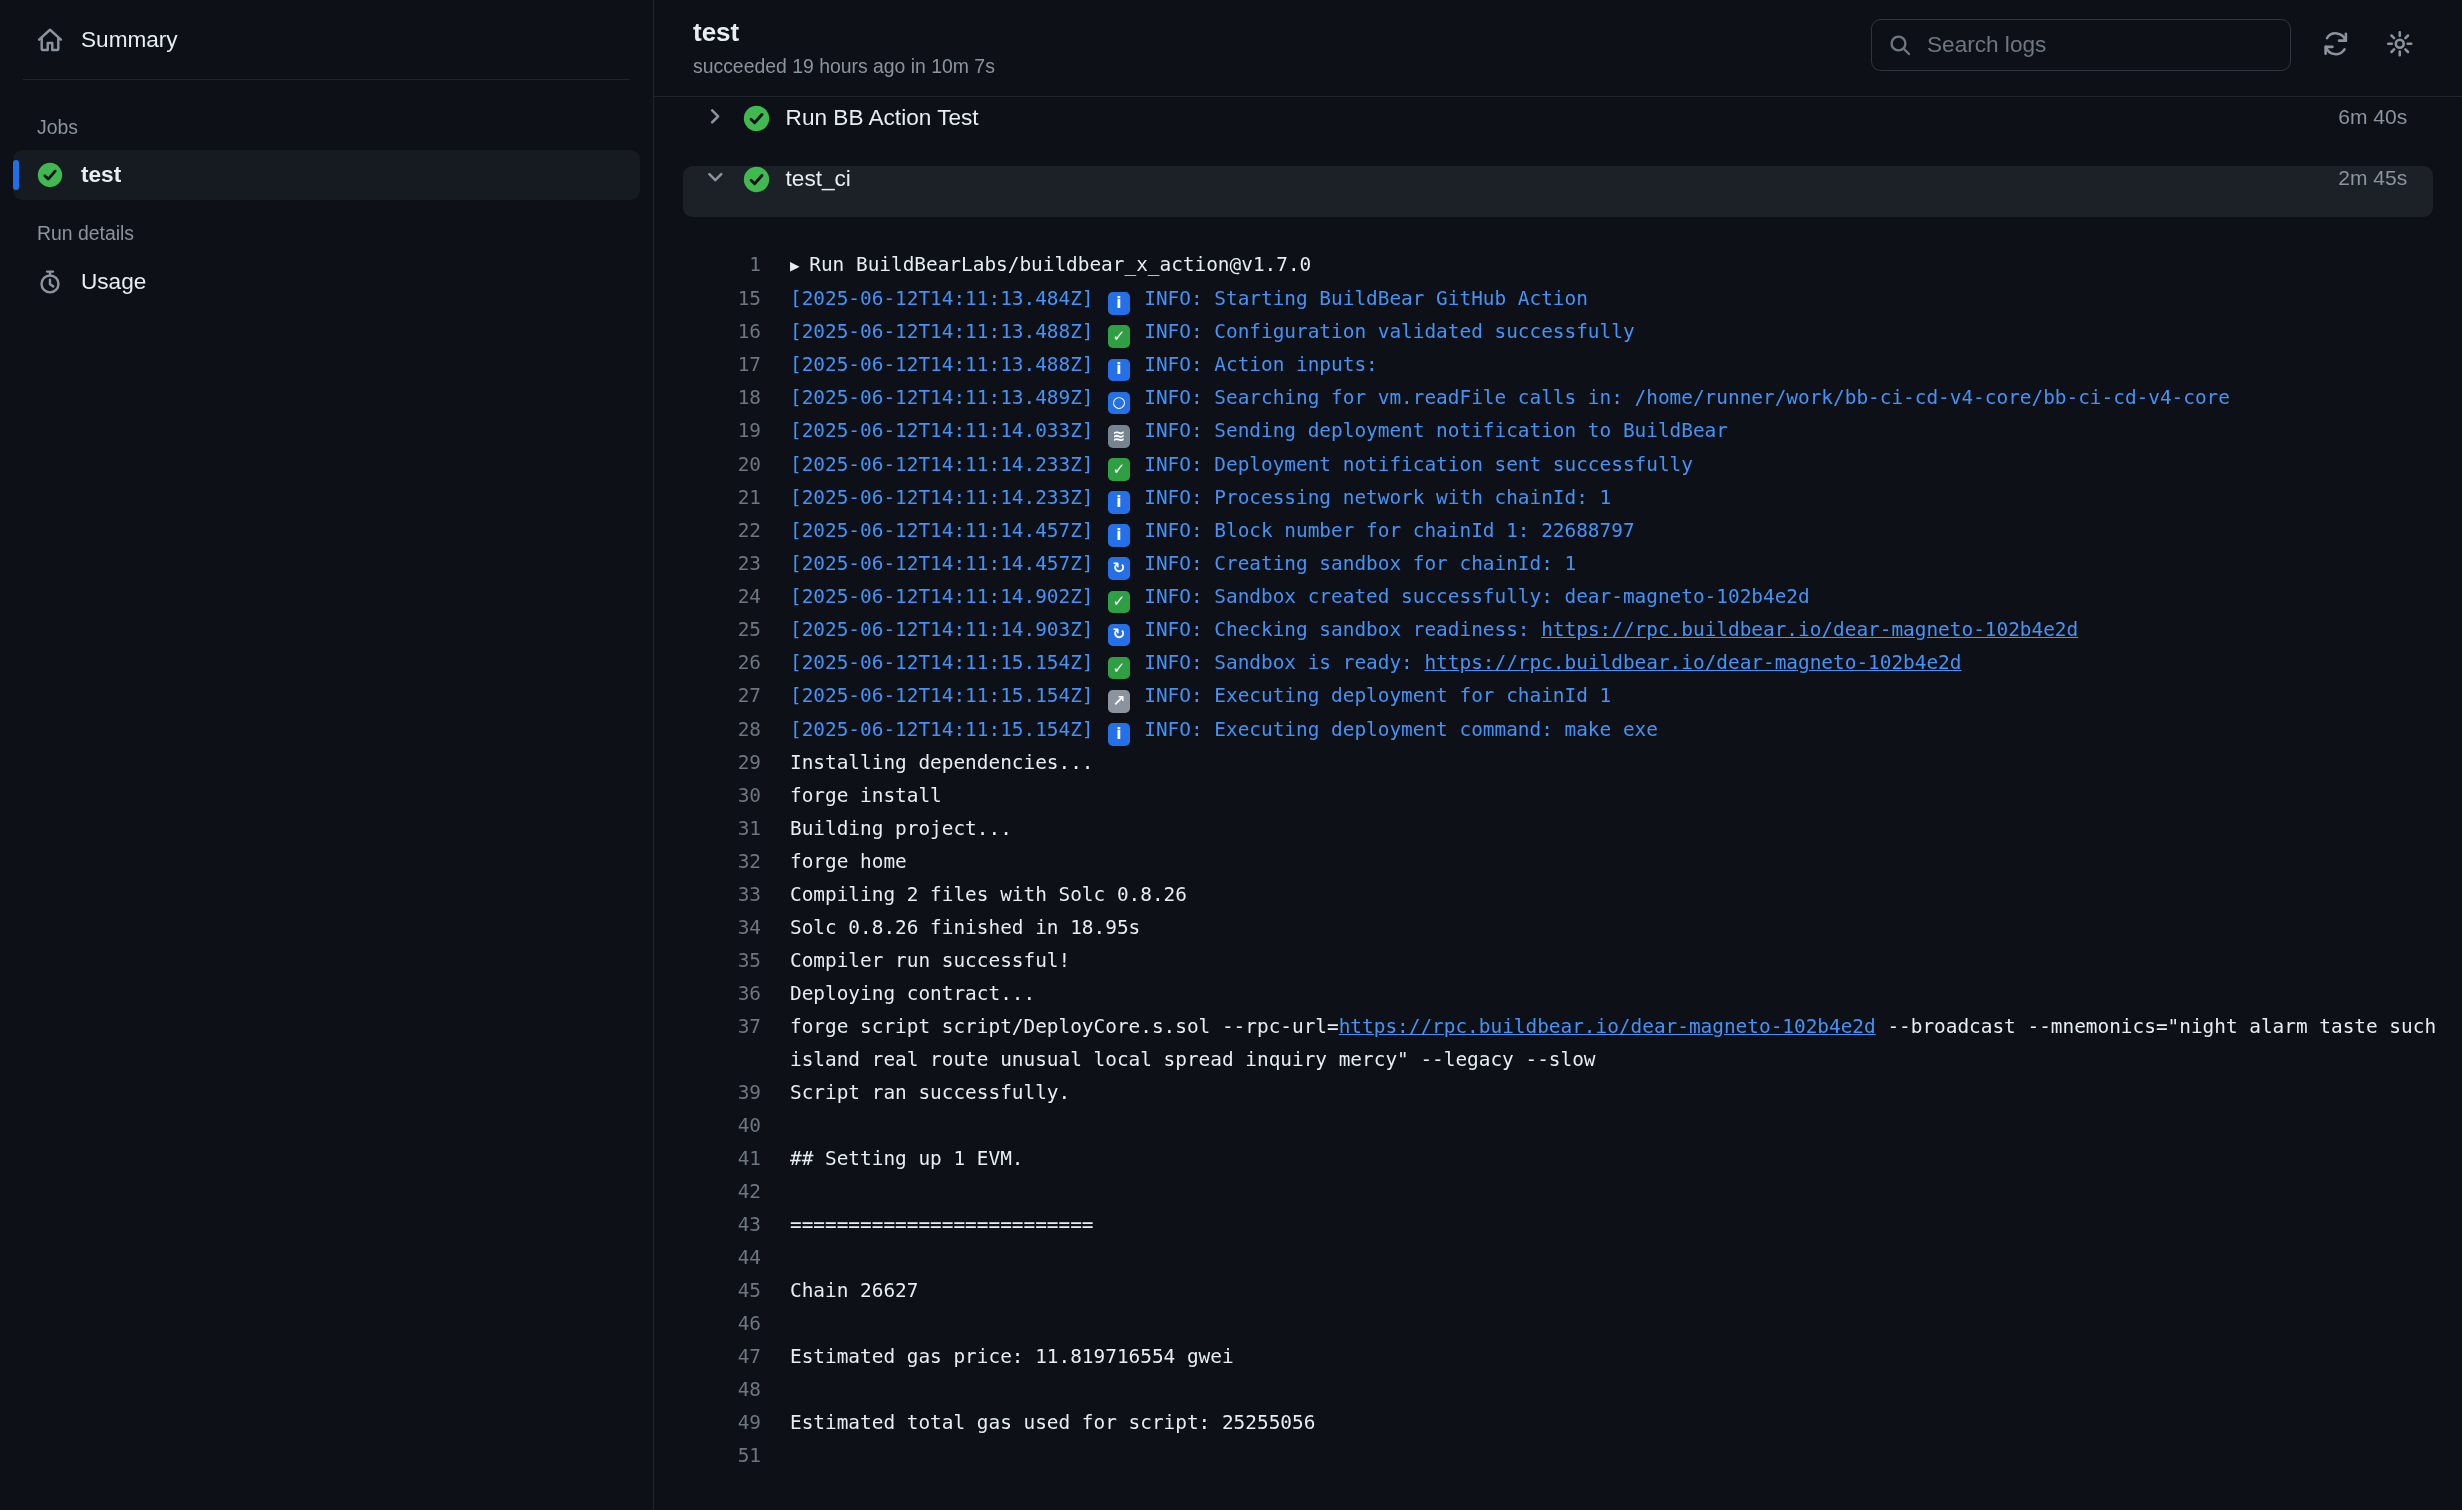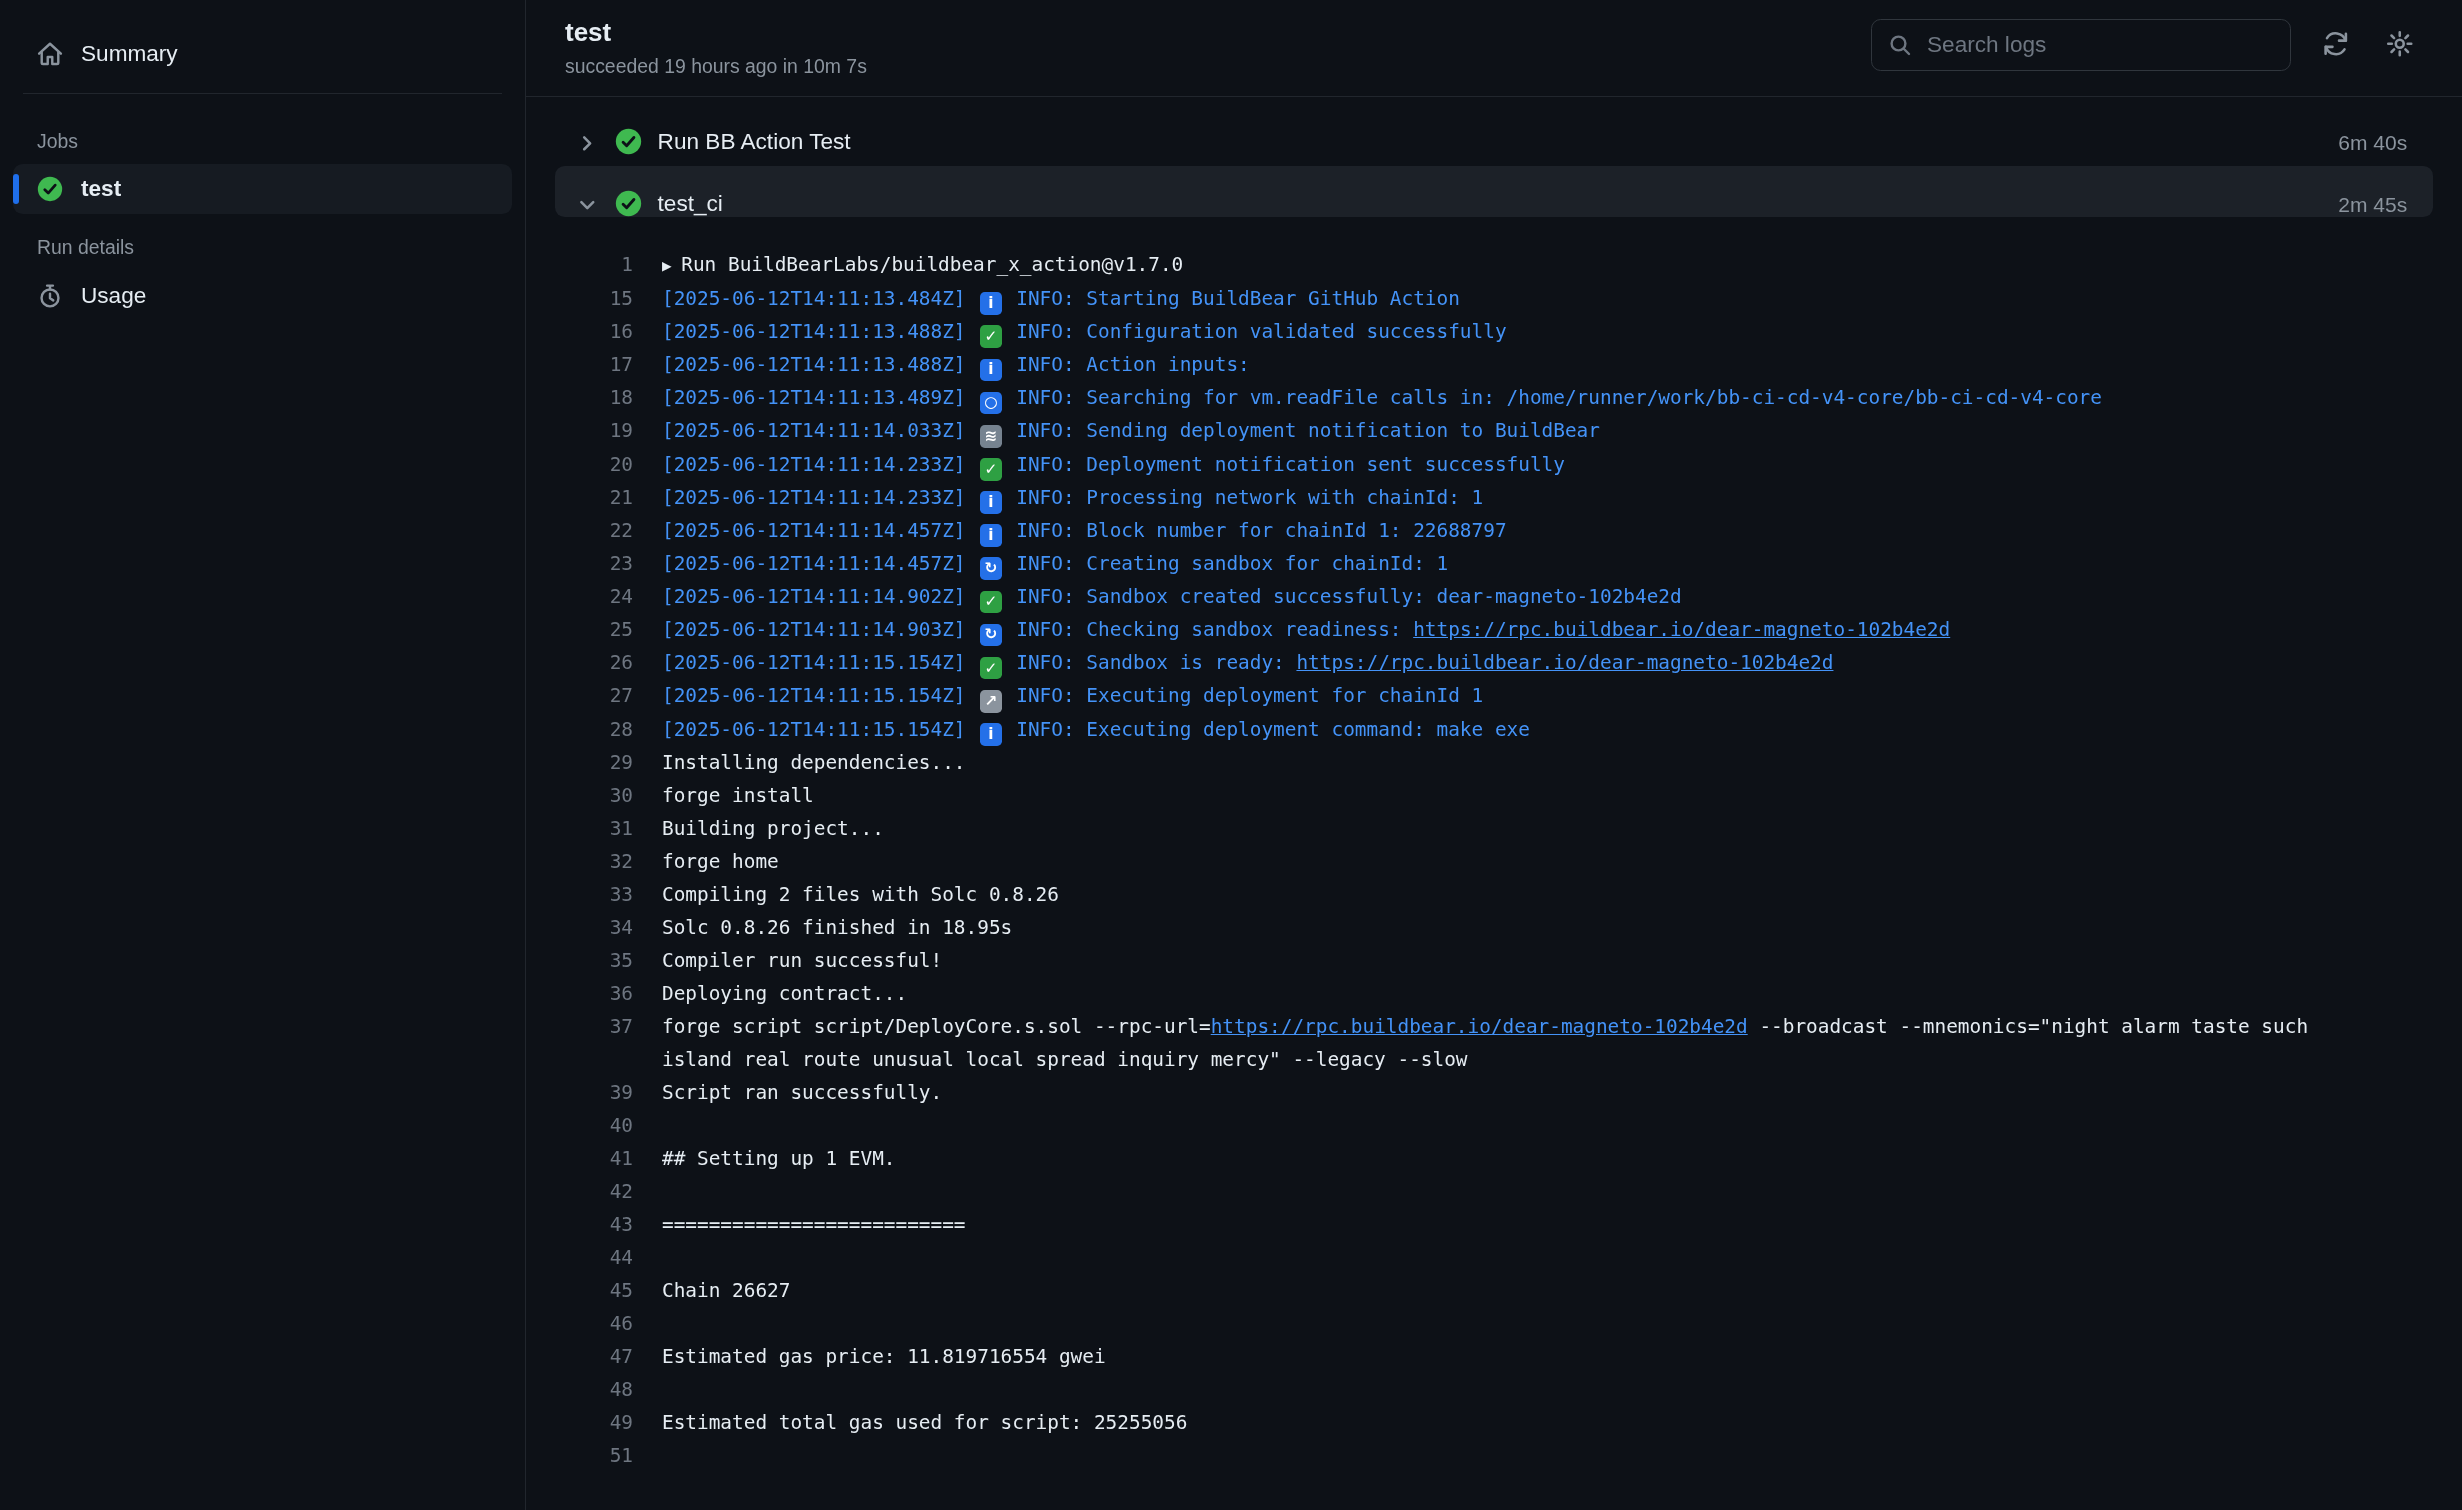--- a/index.html
+++ b/index.html
@@ -10,21 +10,21 @@
   *{box-sizing:border-box}
   html,body{margin:0;padding:0}
   body{
     width:2462px;height:1511px;overflow:hidden;
     background:var(--c-bg);color:var(--c-text);
     font-family:"Liberation Sans","DejaVu Sans",sans-serif;
   }
   .app{display:flex;width:100%;height:100%}
 
   
-  .sidebar{width:526px;flex:none;padding-top:27px;border-right:1.6px solid var(--c-divider)}
+  .sidebar{width:654px;flex:none;padding-top:13px;border-right:1.6px solid var(--c-divider)}
   .side-item{
     position:relative;display:flex;align-items:center;gap:18px;height:50px;
     margin:1.6px 13px;padding:0 24px;border-radius:9.7px;font-size:22.6px;color:var(--c-text);cursor:pointer;
   }
   .side-item .icon{display:flex;color:var(--c-muted)}
   .side-item .icon svg{width:26px;height:26px;display:block}
   .side-item.selected{background:var(--c-bg_raised);font-weight:600}
   .side-item.selected::before{
     content:"";position:absolute;left:0;top:9.7px;bottom:9.7px;width:5.7px;border-radius:4.8px;background:var(--c-accent);
   }
@@ -51,21 +51,21 @@
     flex:1;min-width:0;background:transparent;border:none;outline:none;
     color:var(--c-text);font-size:22.6px;font-family:inherit;
   }
   .search-box input::placeholder{color:var(--c-line_number)}
   .icon-btn{background:none;border:none;padding:6.5px;color:var(--c-muted);cursor:pointer;display:flex}
   .icon-btn svg{width:27.5px;height:27.5px}
 
   
   .steps{margin:8px 29px 0 29px}
   .step-row{
-    display:flex;align-items:flex-end;gap:16px;height:50px;padding:0 21px;
+    display:flex;align-items:flex-start;gap:16px;height:50px;padding:0 21px;
     border-radius:9.7px;font-size:22.6px;color:var(--c-text);cursor:pointer;
   }
   .step-row + .step-row{margin-top:11.3px}
   .step-row.expanded{background:var(--c-row);height:51px}
   .step-row .chev{display:flex;color:var(--c-muted)}
   .step-row .chev svg{width:22.6px;height:22.6px}
   .step-row .status{display:flex}
   .step-row .status svg{width:27px;height:27px}
   .step-row .duration{margin-left:auto;font-size:21px;color:var(--c-muted);padding-right:4.8px}
 

